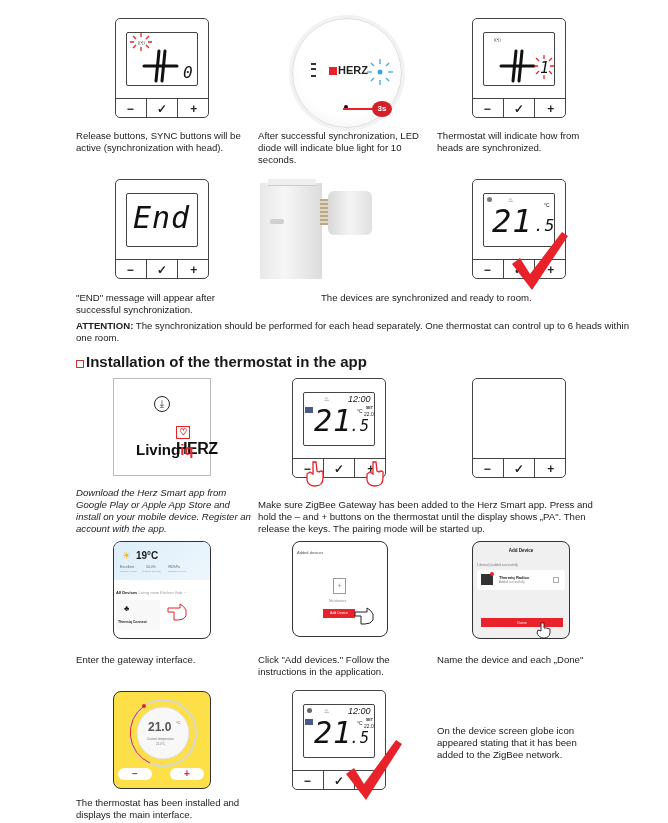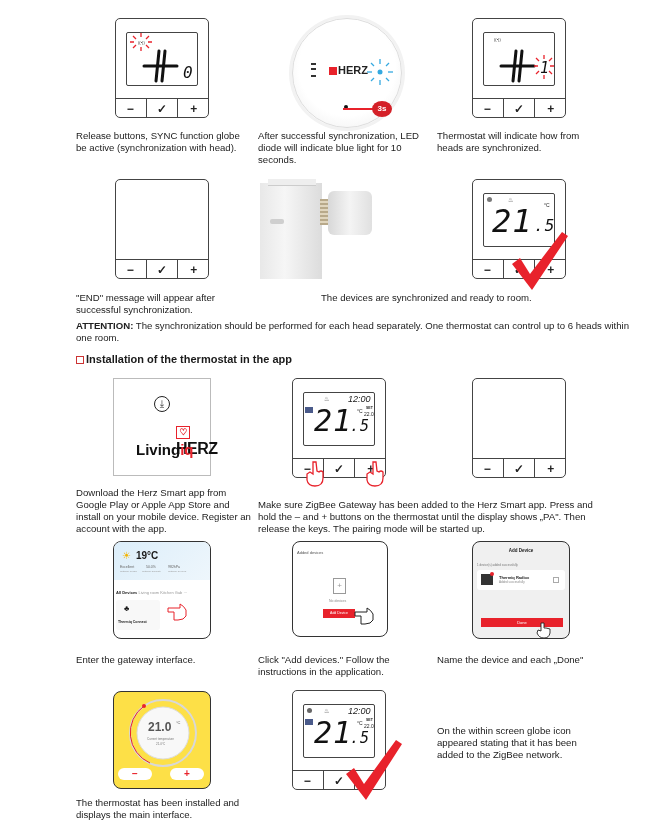--- a/index.html
+++ b/index.html
@@ -6,21 +6,21 @@
   body { width:668px; height:823px; position:relative; overflow:hidden; font-family:"Liberation Sans", sans-serif; color:#1a1a1a; }
   .abs { position:absolute; }
   .cap { position:absolute; font-size:9.6px; line-height:12px; color:#222; }
   
   .thermo { position:absolute; width:94px; height:100px; border:1.5px solid #444; border-radius:5px; background:#fff; box-sizing:border-box; }
   .thermo .screen { position:absolute; left:10px; top:13px; width:72px; height:54px; border:1.2px solid #444; border-radius:2px; background:#fff; box-sizing:border-box; overflow:hidden; }
   .thermo .btnrow { position:absolute; left:-1px; right:-1px; bottom:-1px; height:19px; border-top:1.3px solid #444; display:flex; }
   .thermo .btnrow .b { flex:1; display:flex; align-items:center; justify-content:center; font-size:12px; font-weight:bold; color:#222; border-right:1.2px solid #444; }
   .thermo .btnrow .b:last-child { border-right:none; }
   .seg { position:absolute; font-family:"DejaVu Sans Mono", monospace; font-style:italic; color:#111; letter-spacing:1px; }
-  .heading { position:absolute; left:76px; top:353px; font-size:11px; font-weight:bold; }
+  .heading { position:absolute; left:76px; top:353px; font-size:15px; font-weight:bold; }
   .heading .cb { display:inline-block; width:8px; height:8px; border:1px solid #c33; box-sizing:border-box; margin-right:2px; vertical-align:-1px; position:relative; }
   .phone { position:absolute; border:1.5px solid #333; border-radius:8px; box-sizing:border-box; overflow:hidden; background:#fff; }
 </style>
 </head>
 <body>
 
 <div class="thermo" style="left:115px;top:18px;">
   <div class="screen">
     <svg class="abs" style="left:0;top:0" width="72" height="54">
       <g stroke="#e8222b" stroke-width="1.3">
@@ -41,21 +41,21 @@
       </g>
     </svg>
     <span class="seg" style="left:56px;top:30px;font-size:16px;">0</span>
   </div>
   <div class="btnrow">
     <div class="b">−</div>
     <div class="b">✓</div>
     <div class="b">+</div>
   </div>
 </div>
-<div class="cap" style="left:76px;top:130px;width:165px;">Release buttons, SYNC function globe be active (synchronization with head).</div>
+<div class="cap" style="left:76px;top:130px;width:165px;">Release buttons, SYNC buttons will be active (synchronization with head).</div>
 
 <div class="abs" style="left:292px;top:18px;width:108px;height:108px;border-radius:50%;background:radial-gradient(circle at 50% 45%, #fff 60%, #eaeaea 100%);border:1px solid #ddd;box-shadow:0 0 0 3px #f2f2f2;">
   <div class="abs" style="left:18px;top:44px;width:5px;height:14px;border-top:2px solid #333;border-bottom:2px solid #333;box-sizing:border-box;">
       <div style="margin-top:3px;height:2px;background:#333;"></div>
     </div>
   <div class="abs" style="left:36px;top:45px;font-size:11px;font-weight:bold;color:#222;">
     <span style="display:inline-block;width:8px;height:8px;background:#e8222b;vertical-align:-1px;margin-right:1px;"></span><span>HERZ</span>
   </div>
   <svg class="abs" style="left:72px;top:38px" width="30" height="30">
     <circle cx="15" cy="15" r="2.5" fill="#35a9e0"></circle>
@@ -100,20 +100,23 @@
   </div>
   <div class="btnrow">
     <div class="b">−</div>
     <div class="b">✓</div>
     <div class="b">+</div>
   </div>
 </div>
 <div class="cap" style="left:437px;top:130px;width:170px;">Thermostat will indicate how from heads are synchronized.</div>
 
 <div class="thermo" style="left:115px;top:179px;">
+  <div class="screen">
+    <span class="seg" style="left:6px;top:6px;font-size:30px;">End</span>
+  </div>
   <div class="btnrow">
     <div class="b">−</div>
     <div class="b">✓</div>
     <div class="b">+</div>
   </div>
 </div>
 <div class="cap" style="left:76px;top:292px;width:165px;">"END" message will appear after successful synchronization.</div>
 
 <div class="abs" style="left:260px;top:179px;width:112px;height:100px;overflow:hidden;">
   <div class="abs" style="left:0;top:4px;width:62px;height:96px;background:linear-gradient(90deg,#e8e8e8,#f6f6f6 40%,#dcdcdc);"></div>
@@ -152,21 +155,21 @@
 
 <div class="abs" style="left:113px;top:378px;width:98px;height:98px;border:1px solid #bbb;box-sizing:border-box;background:#fff;">
   <div class="abs" style="left:40px;top:17px;width:14px;height:14px;border:1.3px solid #222;border-radius:50%;text-align:center;font-size:10px;line-height:13px;">⤓</div>
   <div class="abs" style="left:18px;top:43px;font-size:16px;font-weight:900;color:#111;letter-spacing:-0.5px;padding-left:44px;">
     <span style="display:inline-block;width:14px;height:13px;border:1.5px solid #e8222b;box-sizing:border-box;color:#e8222b;font-size:9px;line-height:10px;text-align:center;vertical-align:1px;">♡</span><span>HERZ</span>
   </div>
   <div class="abs" style="left:22px;top:62px;font-size:15px;font-weight:bold;color:#111;">
     <span>Living</span><span style="color:#e8222b;">iq</span>
   </div>
 </div>
-<div class="cap" style="left:76px;top:487px;width:175px;">Download the Herz Smart app from Google Play or Apple App Store and install on your mobile device. Register an account with the app.</div>
+<div class="cap" style="left:76px;top:487px;width:175px;font-style:italic;">Download the Herz Smart app from Google Play or Apple App Store and install on your mobile device. Register an account with the app.</div>
 
 <div class="thermo" style="left:292px;top:378px;">
   <div class="screen">
     <div class="abs" style="left:20px;top:2px;font-size:6px;">♨</div>
     <span class="abs" style="left:44px;top:1px;font-size:9px;font-style:italic;">12:00</span>
     <div class="abs" style="left:1px;top:14px;width:8px;height:6px;background:#4a5a8a;"></div>
     <span class="seg" style="left:10px;top:10px;font-size:30px;">21</span>
     <span class="seg" style="left:46px;top:24px;font-size:15px;">.5</span>
     <span class="abs" style="left:53px;top:15px;font-size:5px;">°C</span>
     <span class="abs" style="left:62px;top:13px;font-size:3.5px;font-weight:bold;">SET</span>
@@ -279,13 +282,13 @@
   </div>
   <div class="btnrow">
     <div class="b">−</div>
     <div class="b">✓</div>
     <div class="b">+</div>
   </div>
 </div>
 <svg class="abs" style="left:344px;top:738px" width="60" height="64">
   <path d="M2 36 L10 30 L20 46 L52 2 L58 6 L22 62 Z" fill="#e8222b"></path>
 </svg>
-<div class="cap" style="left:437px;top:725px;width:160px;">On the within screen globe icon appeared stating that it has been added to the ZigBee network.</div>
+<div class="cap" style="left:437px;top:725px;width:160px;">On the device screen globe icon appeared stating that it has been added to the ZigBee network.</div>
 
 </body></html>

